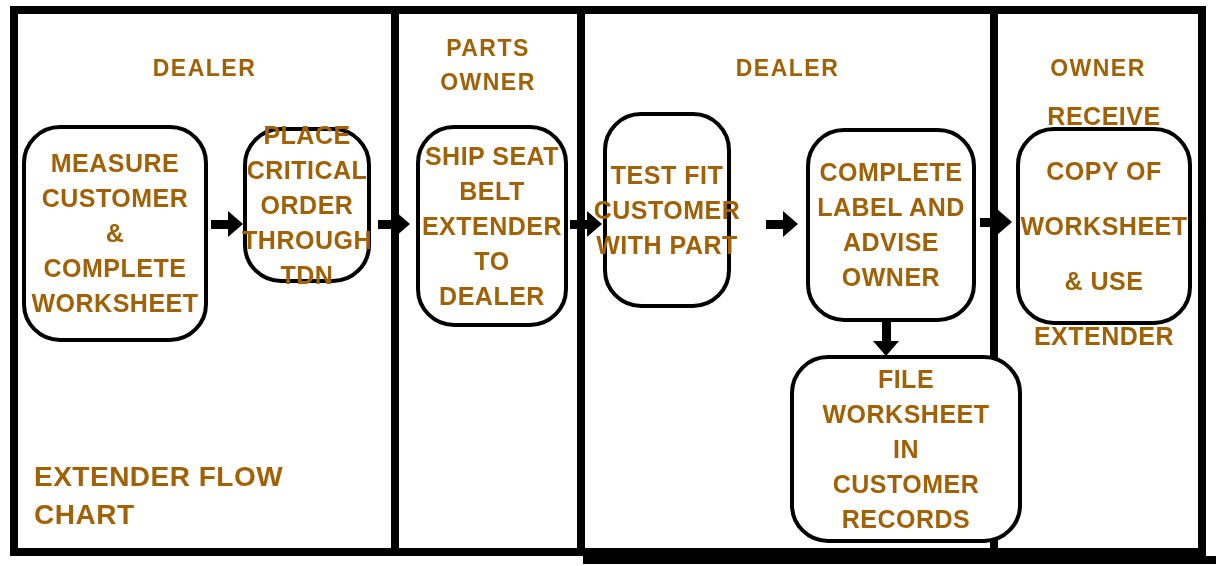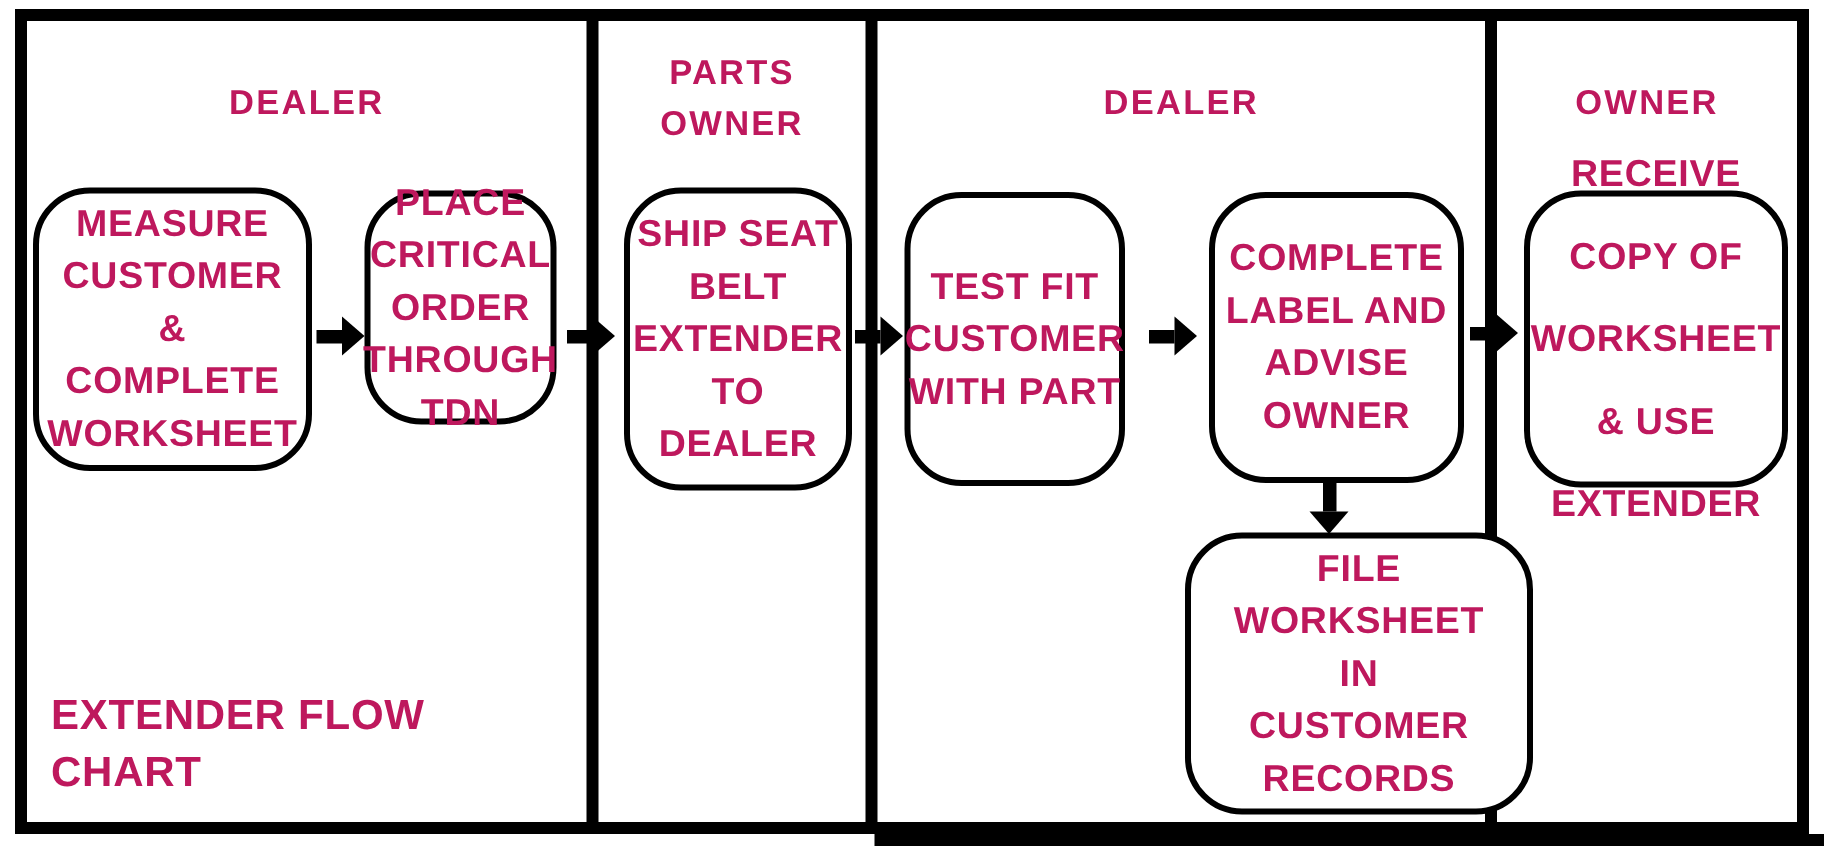--- a/index.html
+++ b/index.html
@@ -6,21 +6,21 @@
     margin: 0;
     padding: 0;
     background: #ffffff;
   }
   .canvas {
     position: relative;
     width: 1216px;
     height: 566px;
     background: #ffffff;
     font-family: "Liberation Sans", sans-serif;
-    color: #be185d;
+    color: #a16207;
     overflow: hidden;
   }
   .frame {
     position: absolute;
     left: 10px;
     top: 6px;
     width: 1196px;
     height: 550px;
     border: 8px solid #000;
     box-sizing: border-box;
@@ -68,24 +68,24 @@
     align-items: center;
     justify-content: center;
     text-align: center;
     font-weight: bold;
     font-size: 25px;
     line-height: 35px;
     letter-spacing: 0.5px;
     white-space: nowrap;
     z-index: 2;
   }
-  .pbox.b1 { left: 22px;   top: 125px; width: 186px; height: 189px; }
+  .pbox.b1 { left: 22px;   top: 125px; width: 186px; height: 217px; }
   .pbox.b2 { left: 243px;  top: 127px; width: 128px; height: 156px; }
   .pbox.b3 { left: 416px;  top: 125px; width: 152px; height: 202px; align-items: center; }
-  .pbox.b4 { left: 603px;  top: 128px; width: 147px; height: 196px; }
+  .pbox.b4 { left: 603px;  top: 112px; width: 128px; height: 196px; }
   .pbox.b5 { left: 806px;  top: 128px; width: 170px; height: 194px; }
   .pbox.b6 { left: 790px;  top: 355px; width: 232px; height: 188px; }
   .pbox.b7 { left: 1016px; top: 127px; width: 176px; height: 198px; gap: 20px; }
   .harrow {
     position: absolute;
     display: flex;
     align-items: center;
     height: 26px;
     z-index: 3;
   }

